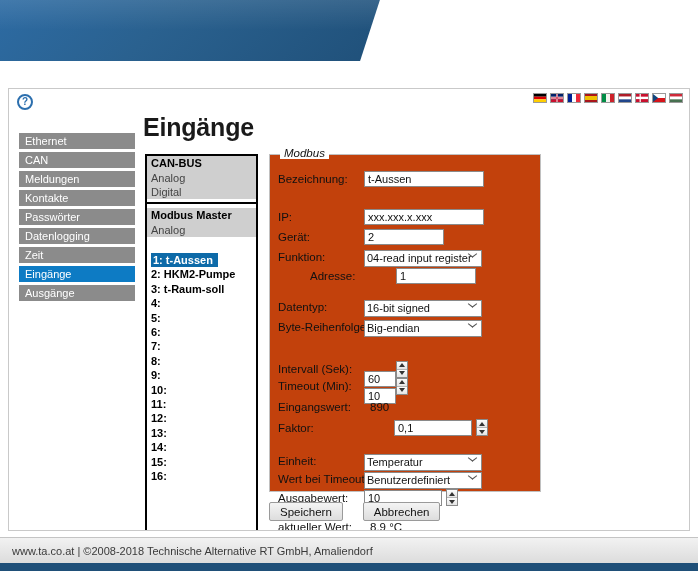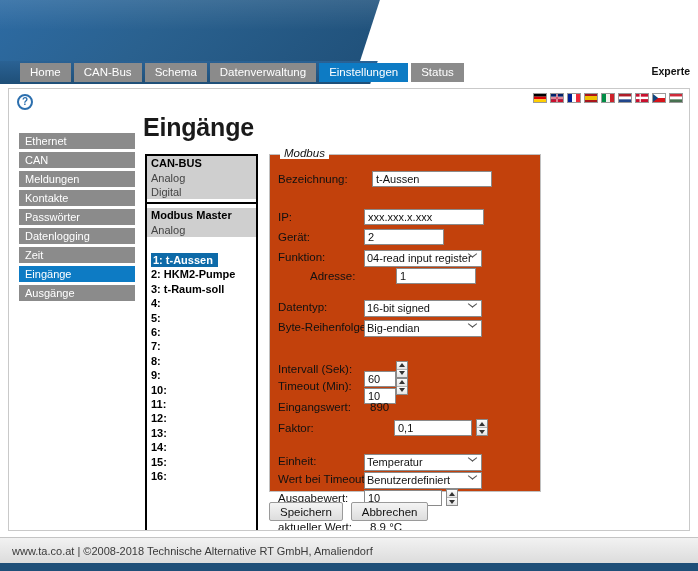--- a/index.html
+++ b/index.html
@@ -358,21 +358,21 @@
   .spinner .up .tri   { border-bottom: 4px solid #333; }
   .spinner .down .tri { border-top: 4px solid #333; }
 
   .spin-gap { width: 4px; display: inline-block; }
 
   
   .actions {
     position: absolute;
     left: 260px; top: 413px;
     display: flex;
-    gap: 8px;
+    gap: 20px;
   }
   .btn {
     min-width: 64px;
     height: 19px;
     background: linear-gradient(180deg,#f4f4f4,#dddddd);
     border: 1px solid #9a9a9a;
     border-radius: 2px;
     font-size: 11.5px;
     color: #111;
     font-family: "Liberation Sans", sans-serif;
@@ -407,32 +407,20 @@
 <body>
 
 <div id="app">
 
   <div class="header">
     <div class="header-blue">
       <div class="header-sheen"></div>
     </div>
   </div>
 
-  <div class="navbar">
-    <div class="navblue"></div>
-    <div class="tabs" id="tabs">
-        <div class="tab">Home</div>
-        <div class="tab">CAN-Bus</div>
-        <div class="tab">Schema</div>
-        <div class="tab">Datenverwaltung</div>
-        <div class="tab active">Einstellungen</div>
-        <div class="tab">Status</div>
-      </div>
-    <div class="expert">Experte</div>
-  </div>
 
   <div class="page">
 
     <div class="help-icon">?</div>
 
     <div class="flags" id="flags">
         <svg class="flag" viewBox="0 0 3 2" preserveAspectRatio="none">
           <rect x="0" y="0" width="3" height="0.6666666666666666" fill="#000000"></rect>
           <rect x="0" y="0.6666666666666666" width="3" height="0.6666666666666666" fill="#DD0000"></rect>
           <rect x="0" y="1.3333333333333333" width="3" height="0.6666666666666666" fill="#FFCE00"></rect>
@@ -526,21 +514,21 @@
           <div class="lb-row">13:</div>
           <div class="lb-row">14:</div>
           <div class="lb-row">15:</div>
           <div class="lb-row">16:</div>
         </div>
     </div>
 
     <div class="fieldset">
       <div class="legend">Modbus</div>
 
-      <div class="frow" style="top:16px;gap:8px;">
+      <div class="frow" style="top:16px;">
         <span class="flabel" style="width:86px;">Bezeichnung:</span>
         <input class="tf" style="width: 120px;" value="t-Aussen">
       </div>
 
       <div class="frow" style="top:54px;">
         <span class="flabel" style="width:86px;">IP:</span>
         <input class="tf" style="width: 120px;" value="xxx.xxx.x.xxx">
       </div>
 
       <div class="frow" style="top:74px;">

